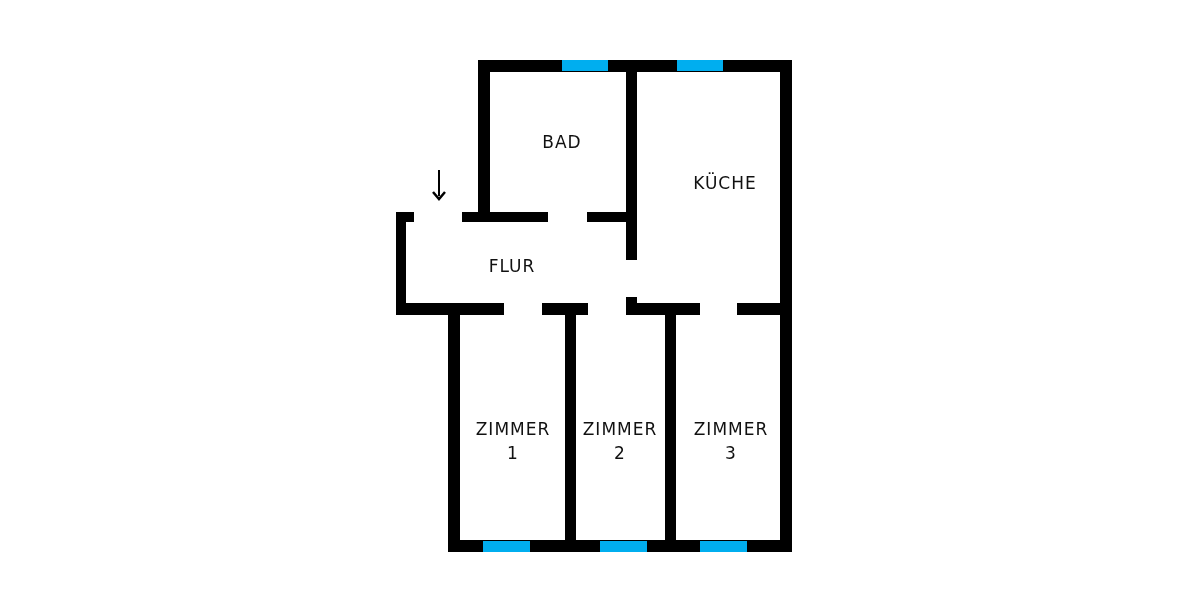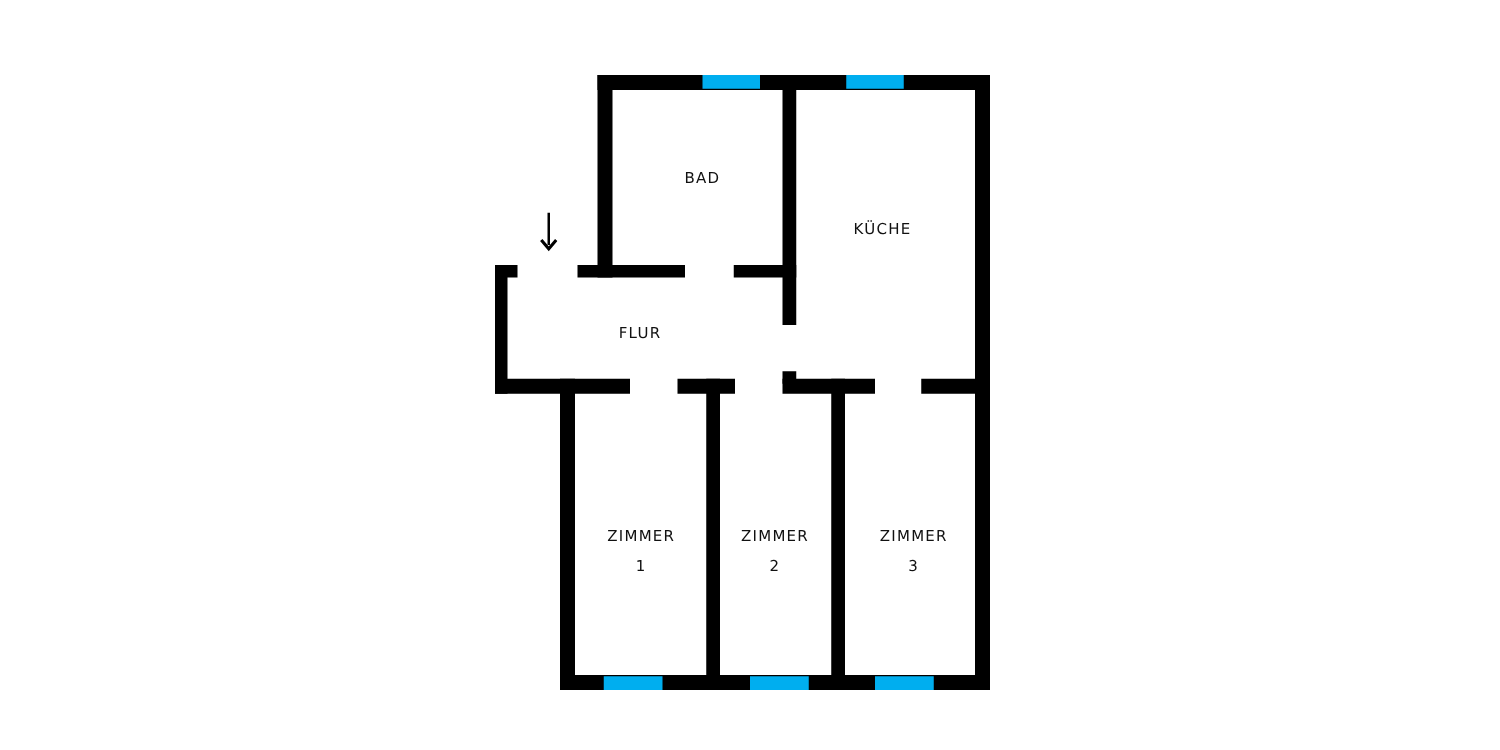--- a/index.html
+++ b/index.html
@@ -1,19 +1,19 @@
 <!DOCTYPE html>
 <html><head>
 <meta charset="utf-8">
 <style>
   html, body { margin:0; padding:0; background:#ffffff; }
   body { width:1200px; height:600px; position:relative; overflow:hidden; font-family:"DejaVu Sans", sans-serif; }
   .w { position:absolute; background:#000; }
   .win { position:absolute; background:#00aeef; }
-  .lbl { position:absolute; color:#111; font-size:12px; letter-spacing:1px; text-align:center; line-height:24px; white-space:nowrap; }
+  .lbl { position:absolute; color:#111; font-size:17px; letter-spacing:1px; text-align:center; line-height:24px; white-space:nowrap; }
   .arrow { position:absolute; }
 </style>
 </head>
 <body>
 
 <div>
 
   <div class="w" style="left:478px;top:60px;width:314px;height:12px;"></div>
   <div class="win" style="left:562px;top:60px;width:46px;height:11px;"></div>
   <div class="win" style="left:677px;top:60px;width:46px;height:11px;"></div>
@@ -44,21 +44,21 @@
   <div class="win" style="left:483px;top:541px;width:47px;height:11px;"></div>
   <div class="win" style="left:600px;top:541px;width:47px;height:11px;"></div>
   <div class="win" style="left:700px;top:541px;width:47px;height:11px;"></div>
 
   <svg class="arrow" style="left:432px;top:170px;" width="14" height="32" viewBox="0 0 14 32">
     <line x1="7" y1="0" x2="7" y2="26" stroke="#000" stroke-width="2"></line>
     <polyline points="1,22 7,29 13,22" fill="none" stroke="#000" stroke-width="2.5"></polyline>
   </svg>
 
   <div class="lbl" style="left:522px;top:130px;width:80px;">BAD</div>
-  <div class="lbl" style="left:656px;top:171px;width:100px;">KÜCHE</div>
+  <div class="lbl" style="left:675px;top:171px;width:100px;">KÜCHE</div>
   <div class="lbl" style="left:472px;top:254px;width:80px;">FLUR</div>
 
   <div class="lbl" style="left:468px;top:417px;width:90px;">
     <div>ZIMMER</div>
     <div>1</div>
   </div>
   <div class="lbl" style="left:575px;top:417px;width:90px;">
     <div>ZIMMER</div>
     <div>2</div>
   </div>

